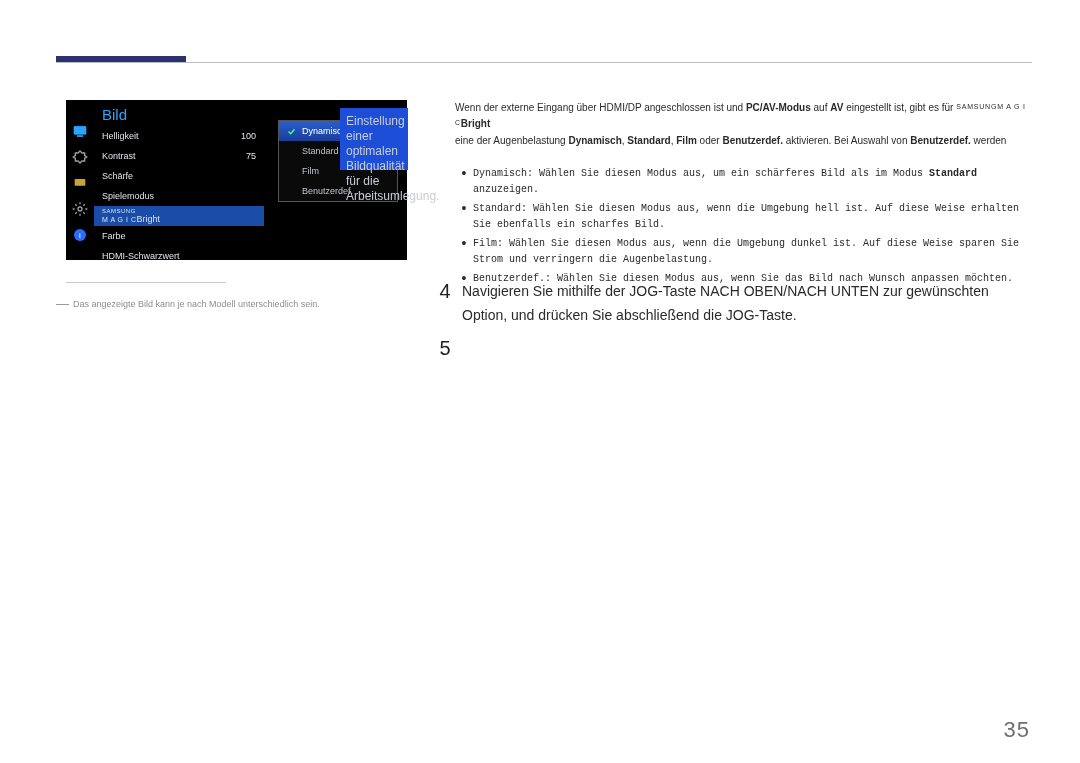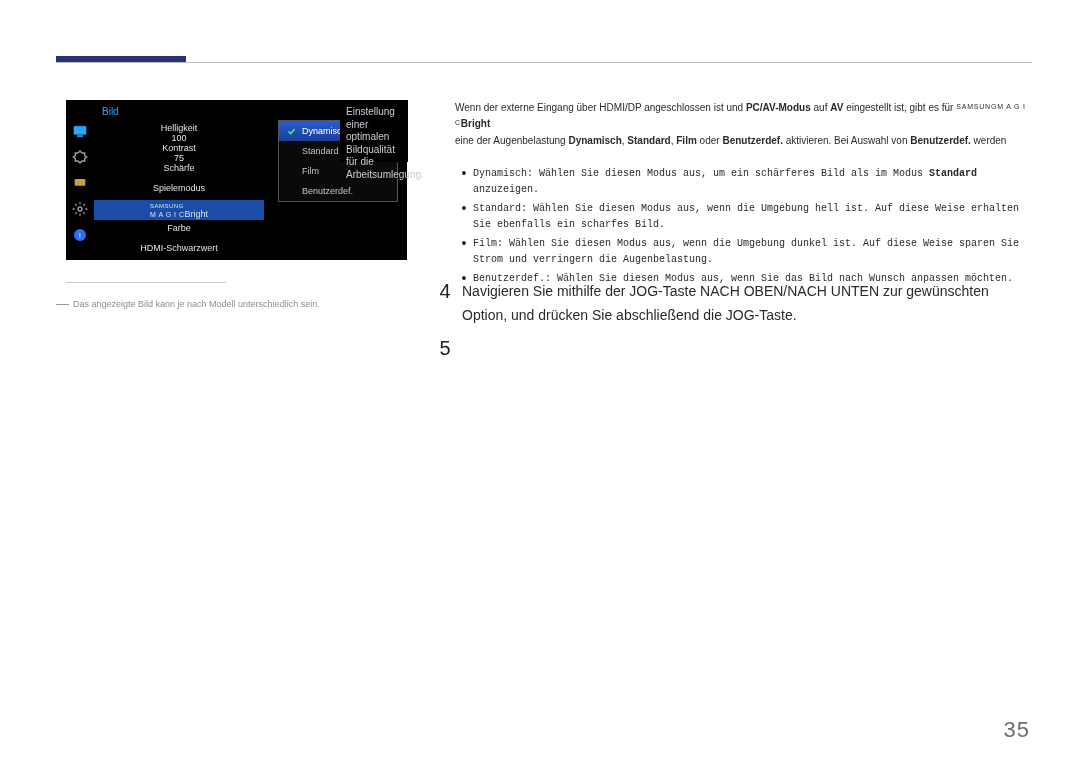--- a/index.html
+++ b/index.html
@@ -5,29 +5,29 @@
   html,body{margin:0;padding:0;background:#fff;font-family:Arial,Helvetica,sans-serif;color:#222;}
   .page{width:1080px;height:763px;position:relative;margin:0 auto;background:#fff;}
   .topbar{position:absolute;left:56px;top:62px;width:976px;height:0;border-top:1px solid #bdbdc4;}
   .accent{position:absolute;left:56px;top:56px;width:130px;height:6px;background:#2c3170;}
   .osd{position:absolute;left:66px;top:100px;width:341px;height:160px;background:#000;}
   .osd-icons{position:absolute;left:0;top:0;width:28px;height:160px;display:flex;flex-direction:column;align-items:center;gap:8px;padding-top:22px;box-sizing:border-box;}
   .ico{width:18px;height:18px;display:flex;align-items:center;justify-content:center;color:#9aa0a6;}
   .ico svg{width:16px;height:16px;}
   .ico.sel svg{stroke:#2aa5ff;fill:#2aa5ff;}
   .osd-menu{position:absolute;left:28px;top:0;width:170px;height:160px;}
-  .menu-title{color:#2aa5ff;font-size:10px;padding:6px 8px 3px 8px;}
-  .menu-item{display:flex;justify-content:space-between;align-items:center;padding:3px 8px;font-size:9px;color:#dfe3e8;height:14px;flex-direction:column;}
+  .menu-title{color:#2aa5ff;font-size:15px;padding:6px 8px 3px 8px;}
+  .menu-item{display:flex;justify-content:space-between;align-items:center;padding:3px 8px;font-size:9px;color:#dfe3e8;height:14px;}
   .menu-item.active{background:#1a4da8;}
   .osd-sub{position:absolute;left:198px;top:0;width:143px;height:160px;}
   .sub-panel{position:absolute;left:14px;top:20px;width:118px;background:#0a0a0a;border:1px solid #555;}
   .sub-item{display:flex;align-items:center;gap:6px;padding:4px 8px;font-size:9px;color:#bfc5cb;height:12px;}
   .sub-item.sel{background:linear-gradient(#2a5ecf,#1a3e98);color:#fff;}
   .check{width:9px;height:9px;color:#3cff8a;}
-  .osd-help-box{position:absolute;left:340px;top:100px;width:68px;height:62px;background:#000000;font-size:10px;color:#c9cdd3;padding:6px;box-sizing:border-box;line-height:1.25;}
+  .osd-help-box{position:absolute;left:340px;top:108px;width:68px;height:62px;background:#1d4ed8;font-size:12px;color:#c9cdd3;padding:6px;box-sizing:border-box;line-height:1.25;}
   .osd-sep{position:absolute;left:66px;top:282px;width:160px;height:0;border-top:1px solid #c9c9c9;}
   .osd-note{position:absolute;left:56px;top:296px;font-size:9px;color:#8e8e8e;}
   .osd-note .dash{font-size:13px;vertical-align:-1px;margin-right:4px;}
   .body-text{position:absolute;left:455px;top:100px;width:580px;font-size:10px;color:#2a2a2a;line-height:1.55;}
   .body-text p{margin:0 0 2px 0;}
   .body-text b{font-weight:bold;}
   .magic{font-size:7px;letter-spacing:0.8px;vertical-align:2px;}
   .bullets{position:absolute;left:455px;top:166px;width:580px;font-size:10px;color:#2a2a2a;line-height:1.55;}
   .bullets .bl{display:flex;margin-bottom:4px;}
   .bullets .dot{width:18px;text-align:center;font-size:14px;line-height:14px;flex-shrink:0;}

